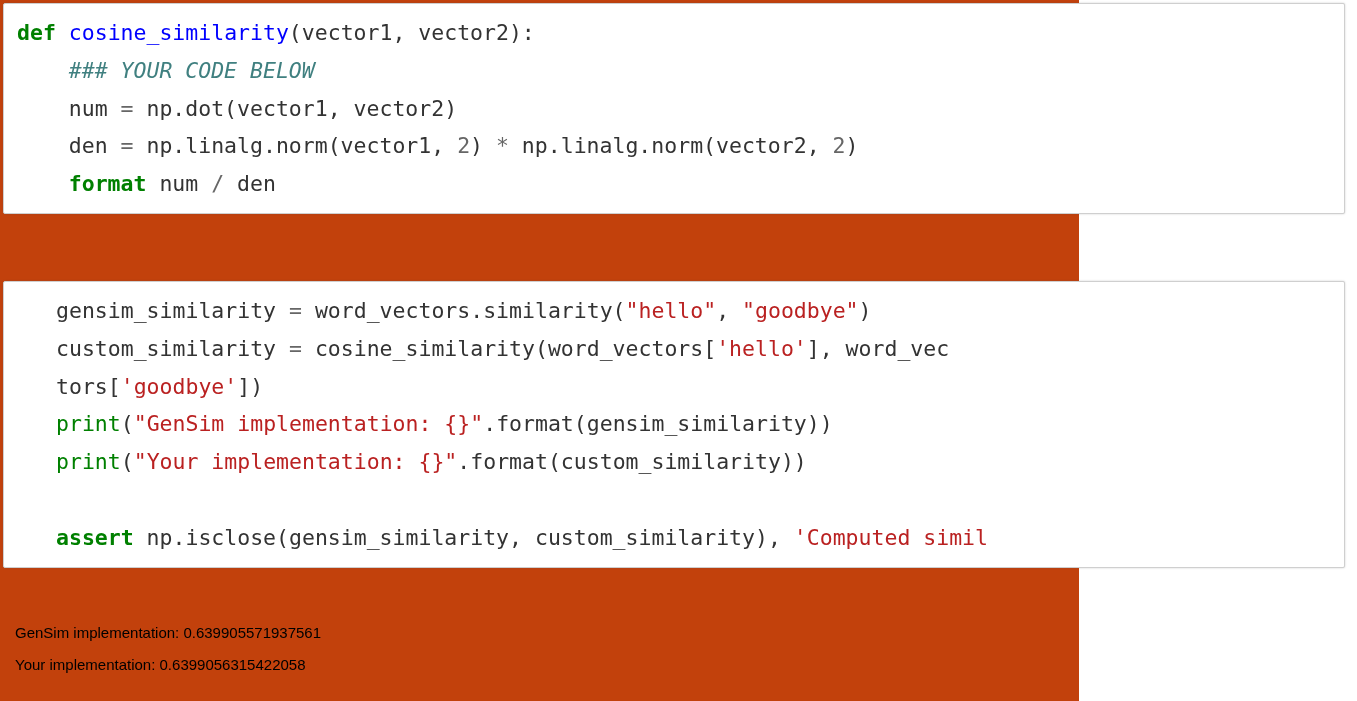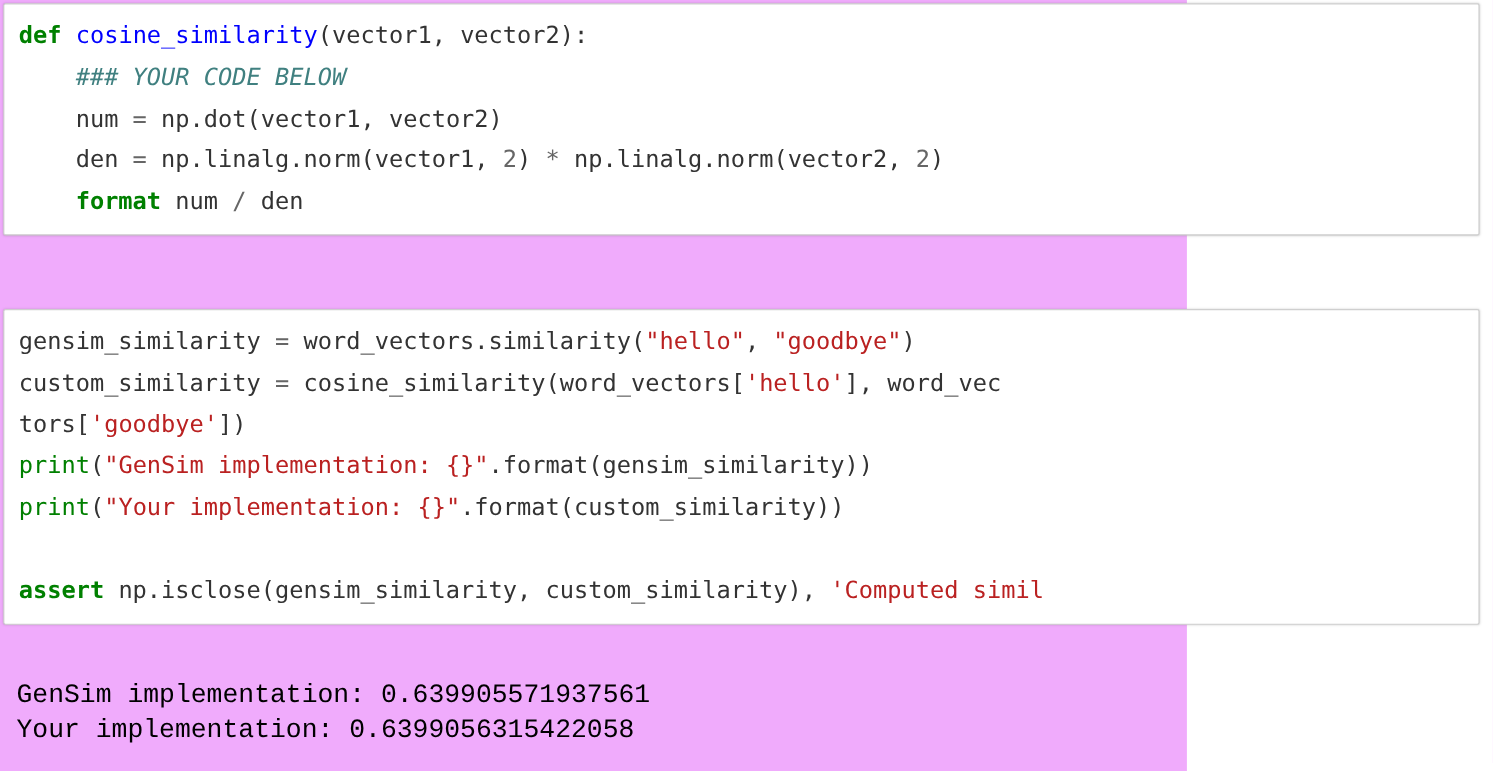--- a/index.html
+++ b/index.html
@@ -10,40 +10,40 @@
   body {
     width: 1357px;
     height: 701px;
     font-family: "DejaVu Sans Mono", monospace;
     overflow: hidden;
   }
   .notebook {
     position: relative;
     width: 1079px;
     height: 701px;
-    background: #f0abfc;
+    background: #c2410c;
   }
 
   
   .cell {
     position: absolute;
     left: 3px;
     width: 1342px;
     box-sizing: border-box;
     background: #ffffff;
     border: 1px solid #cfcfcf;
     border-radius: 2px;
     box-shadow: 0 0 2px rgba(87,87,87,0.30);
   }
   .cell-inner {
     padding: 10px 8px 10px 13px;
   }
 
   #cell-1 { top: 3px; }
-  #cell-2 { top: 281px; }
+  #cell-2 { top: 281px; padding-left: 39px; }
 
   
   .code-line {
     font-family: "DejaVu Sans Mono", monospace;
     font-size: 21.5px;
     line-height: 37.8px;
     color: #333333;
     white-space: pre;
     letter-spacing: 0px;
     height: 37.8px;
@@ -60,22 +60,22 @@
   .tok-plain   { color: #333333; }
 
   
   .output {
     position: absolute;
     left: 15px;
     top: 617px;
     width: 1330px;
   }
   .out-line {
-    font-family: Liberation Mono, monospace;
-    font-size: 24px;
+    font-family: Liberation Sans, sans-serif;
+    font-size: 15px;
     line-height: 32px;
     color: #000000;
     white-space: pre;
   }
 </style>
 </head>
 <body>
 
 <div class="notebook">
 

